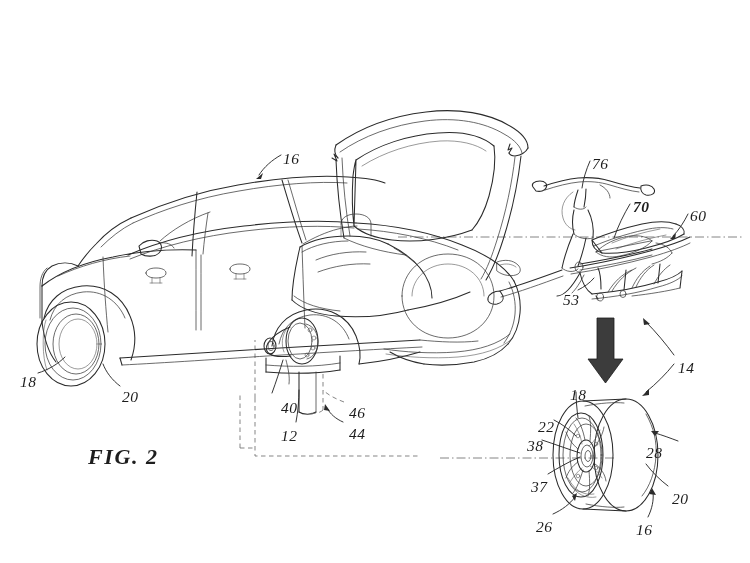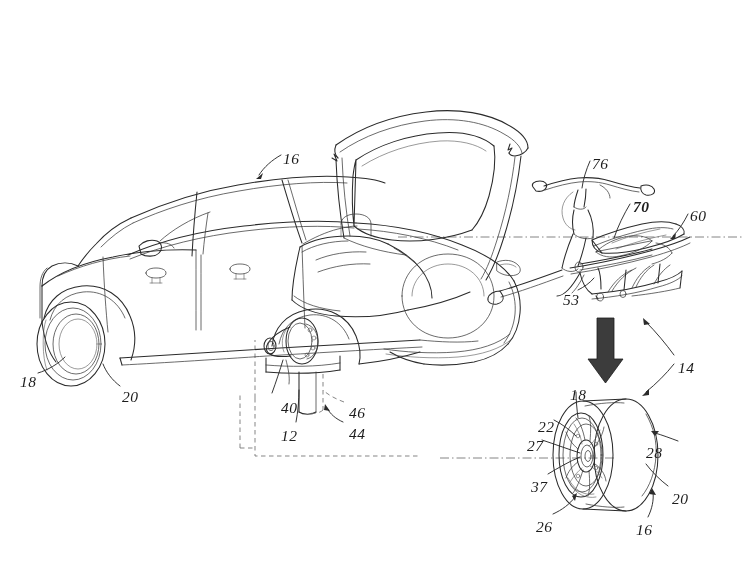--- a/index.html
+++ b/index.html
@@ -584,21 +584,22 @@
   <div class="num-label" style="left:281px; top:427px;">12</div>
   <div class="num-label" style="left:349px; top:404px;text-align:center;">46</div>
   <div class="num-label" style="left:349px; top:425px;">44</div>
   <div class="num-label" style="left:592px; top:155px;text-align:center;">76</div>
   <div class="num-label" style="left:633px; top:198px;font-weight:bold;">70</div>
   <div class="num-label" style="left:690px; top:207px;">60</div>
   <div class="num-label" style="left:563px; top:291px;">53</div>
   <div class="num-label" style="left:678px; top:359px;">14</div>
   <div class="num-label" style="left:570px; top:386px;">18</div>
   <div class="num-label" style="left:538px; top:418px;">22</div>
-  <div class="num-label" style="left:527px; top:437px;">27</div>
+  <div class="num-label" style="left:527px; top:437px;">38</div>
   <div class="num-label" style="left:531px; top:478px;">37</div>
   <div class="num-label" style="left:536px; top:518px;">26</div>
   <div class="num-label" style="left:646px; top:444px;">28</div>
   <div class="num-label" style="left:672px; top:490px;">20</div>
   <div class="num-label" style="left:636px; top:521px;">16</div>
 
+  <div class="fig-caption" style="left:88px; top:444px;">FIG. 2</div>
 
 </div>
 
 </body></html>

